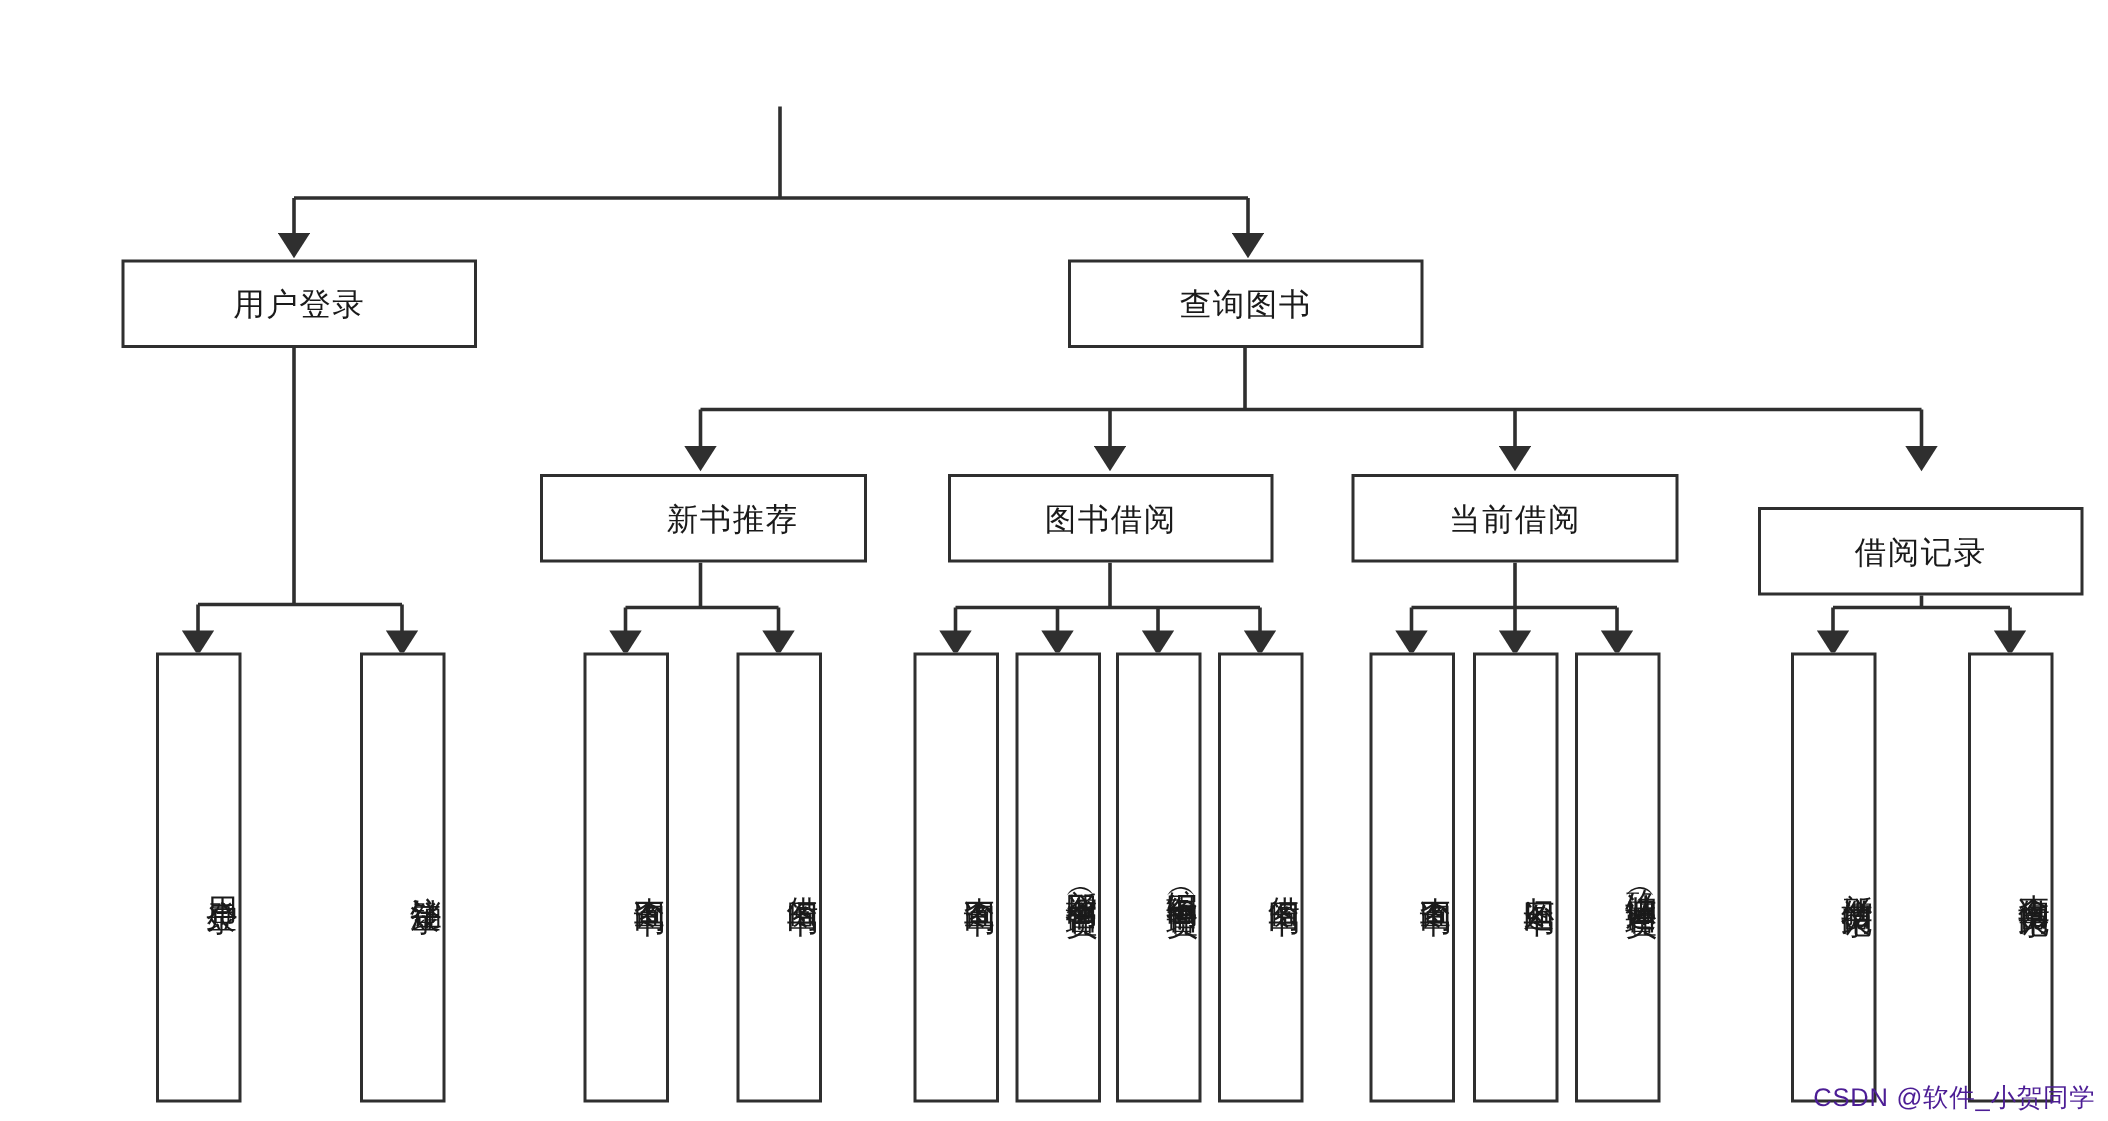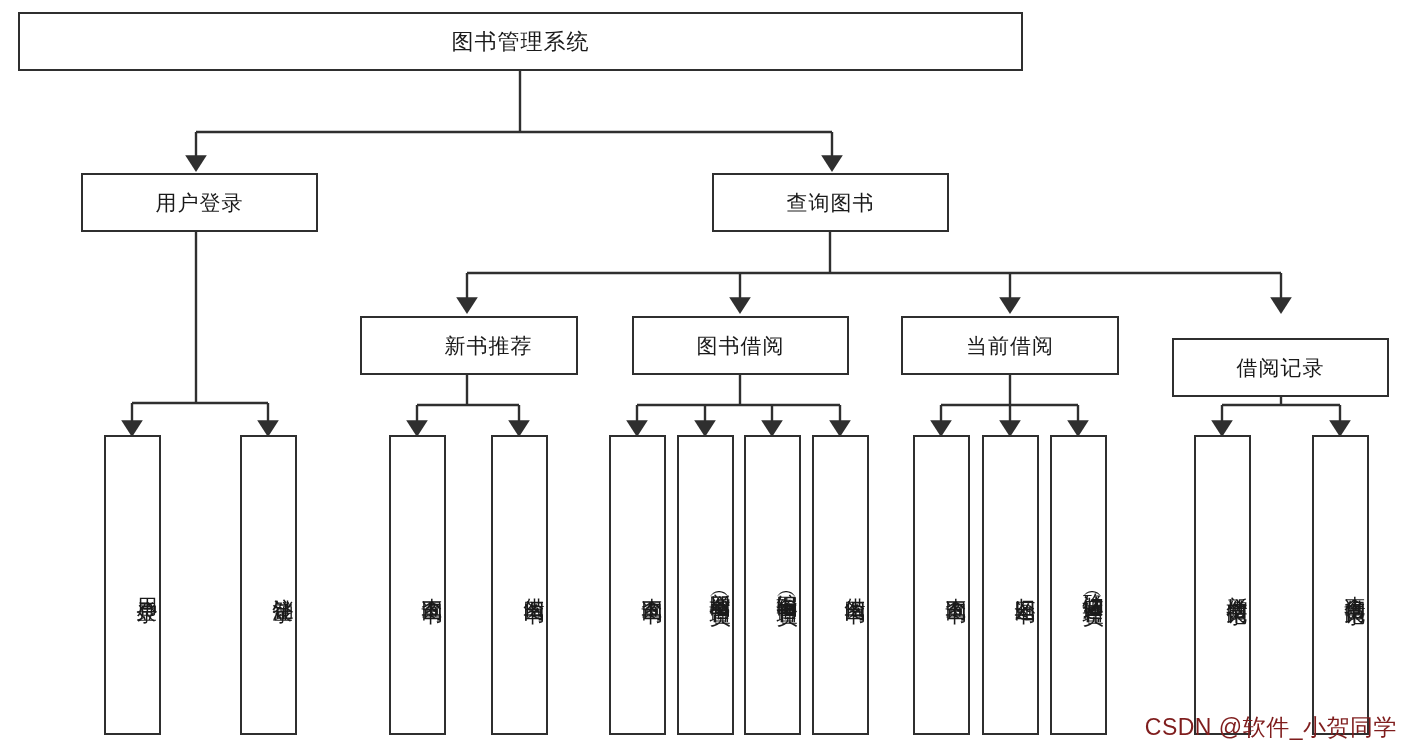--- a/index.html
+++ b/index.html
@@ -55,22 +55,22 @@
     line-height: 1.18;
     white-space: nowrap;
   }
   .node.root {
     font-size: 22px;
   }
   .watermark {
     position: absolute;
     right: 8px;
     bottom: 4px;
-    font-size: 23px;
-    color: #7f1d1d;
+    font-size: 17px;
+    color: #4c1d95;
     letter-spacing: 0.5px;
     white-space: nowrap;
   }
 </style>
 </head>
 <body>
 
 <div id="canvas">
 
   <svg class="connectors" viewBox="0 0 1405 747">
@@ -116,23 +116,20 @@
       <path d="M1010,405 L1010,428" marker-end="url(#arrow)"></path>
       <path d="M1078,405 L1078,428" marker-end="url(#arrow)"></path>
 
       <path d="M1281,375 L1281,405"></path>
       <path d="M1222,405 L1340,405"></path>
       <path d="M1222,405 L1222,428" marker-end="url(#arrow)"></path>
       <path d="M1340,405 L1340,428" marker-end="url(#arrow)"></path>
     </g>
   </svg>
 
-  <div class="node horiz root" style="left:18px; top:12px; width:1005px; height:59px;">
-    <span>图书管理系统</span>
-  </div>
 
   <div class="node horiz" style="left:81px; top:173px; width:237px; height:59px;">
     <span>用户登录</span>
   </div>
   <div class="node horiz" style="left:712px; top:173px; width:237px; height:59px;">
     <span>查询图书</span>
   </div>
 
   <div class="node horiz" style="left:360px; top:316px; width:218px; height:59px;padding-left:39px;">
     <span>新书推荐</span>

